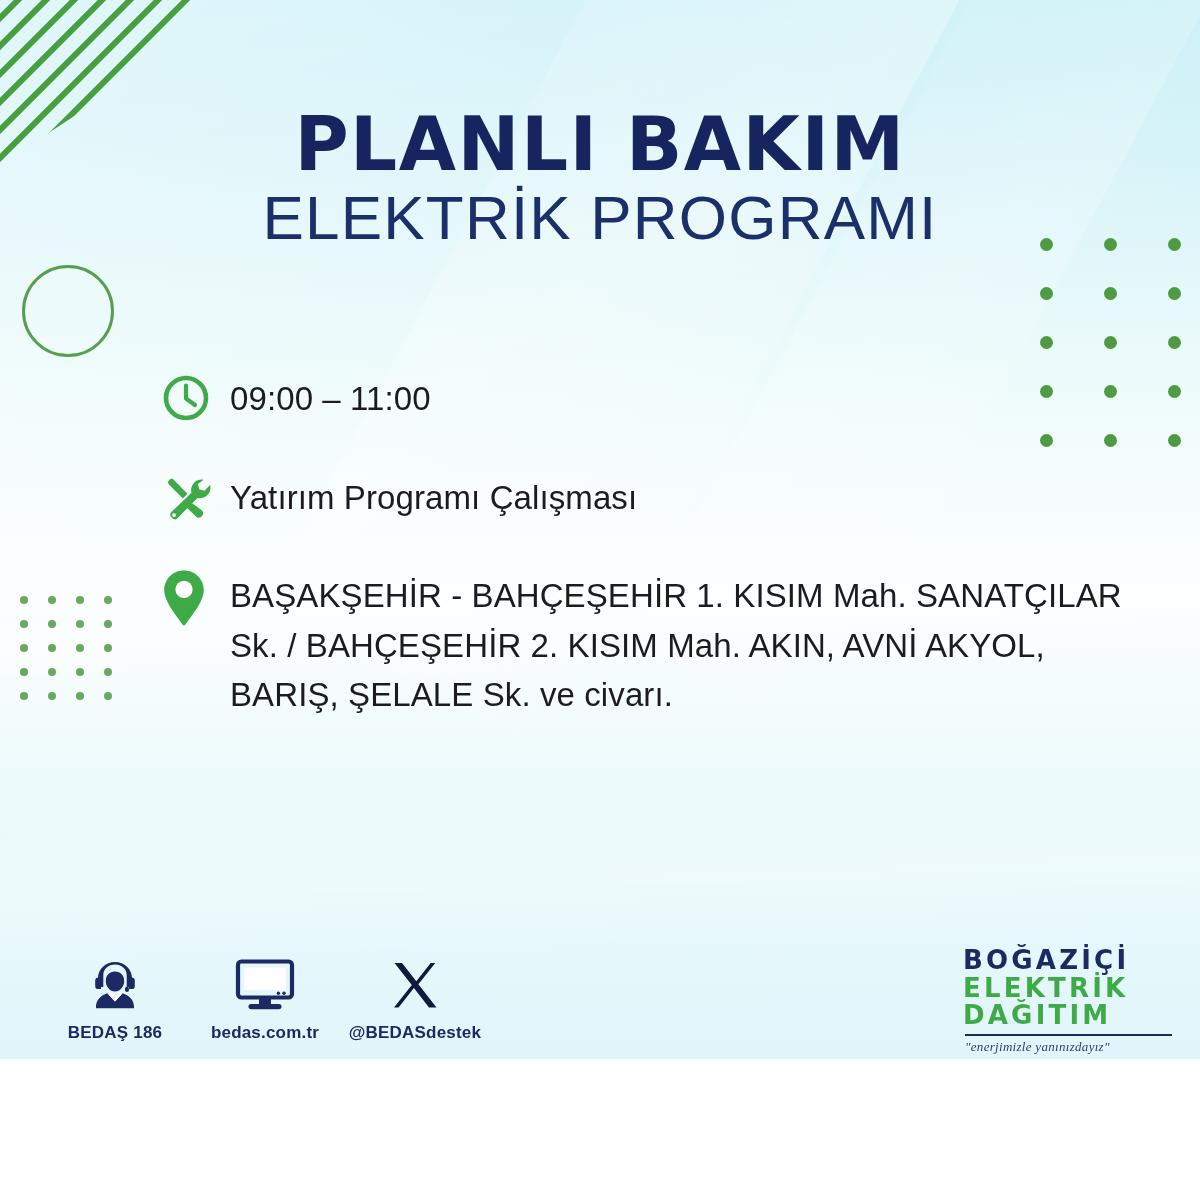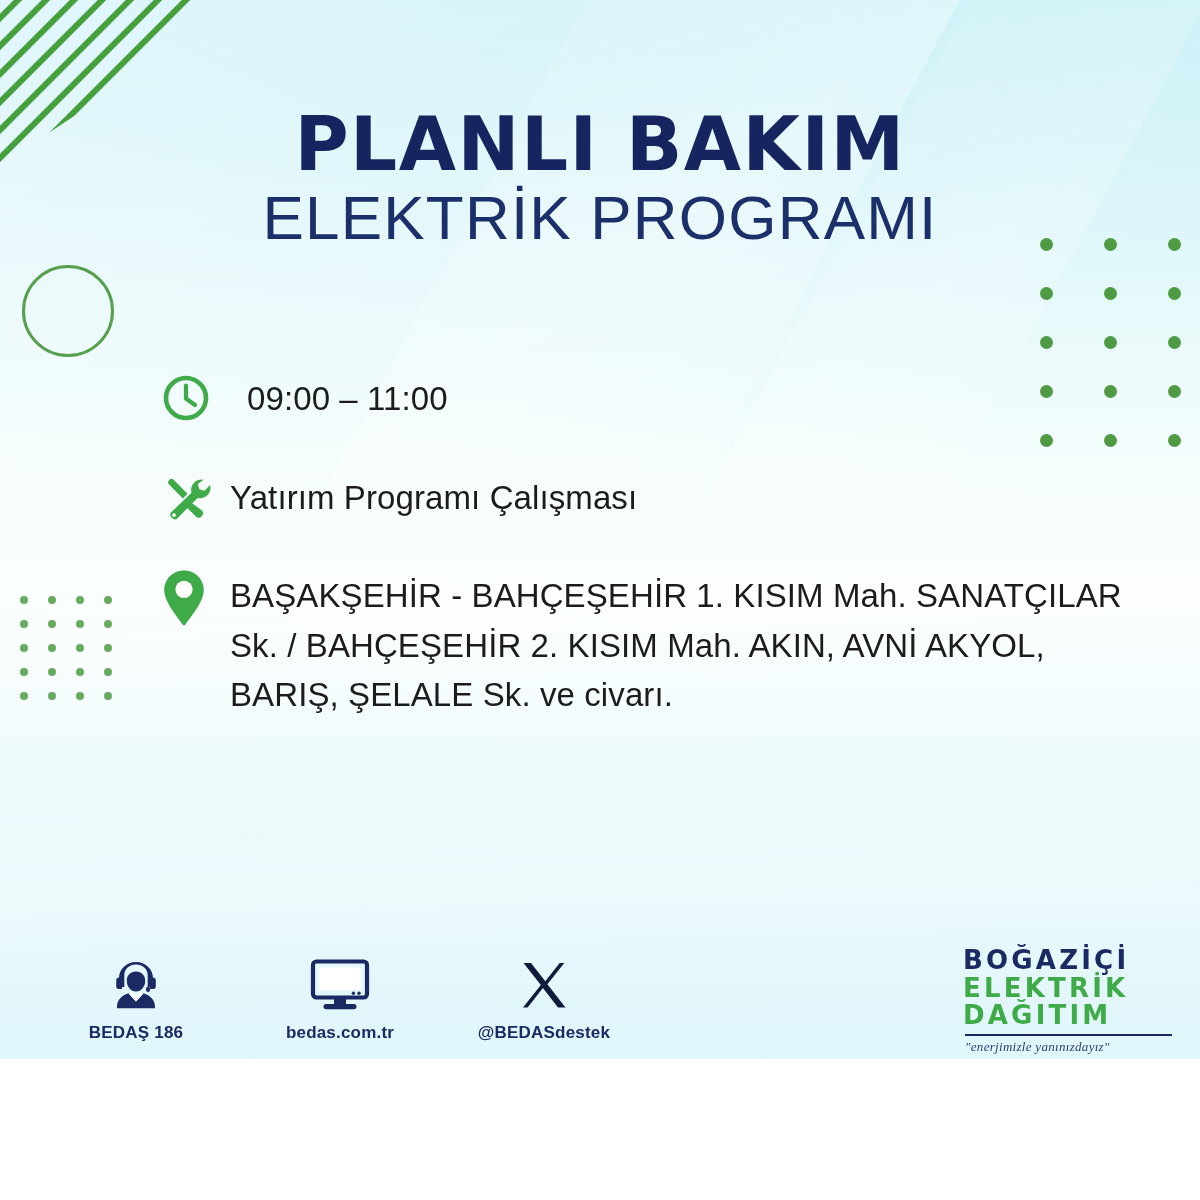--- a/index.html
+++ b/index.html
@@ -135,36 +135,35 @@
   .info-text {
     flex: 1 1 auto;
     font-size: 33px;
     line-height: 1.42;
     color: #1c1c1c;
     font-family: "Liberation Sans", sans-serif;
     padding-top: 4px;
     letter-spacing: .1px;
   }
   .row-date   { margin-bottom: 40px; }
-  .row-time   { margin-bottom: 35px; gap: 17px; }
+  .row-time   { margin-bottom: 35px; }
   .row-work   { margin-bottom: 32px; }
   .row-place .info-text { line-height: 1.5; }
 
   
   .footer {
     position: absolute;
     left: 0; right: 0; bottom: 0;
     height: 170px;
   }
   .contacts {
     position: absolute;
-    left: 61px; bottom: 16px;
+    left: 40px; bottom: 16px;
     display: flex;
     align-items: flex-start;
-    gap: 54px;
   }
   .contact {
     width: 150px;
     text-align: center;
   }
   .contact .glyph {
     height: 62px;
     display: flex;
     align-items: flex-end;
     justify-content: center;

